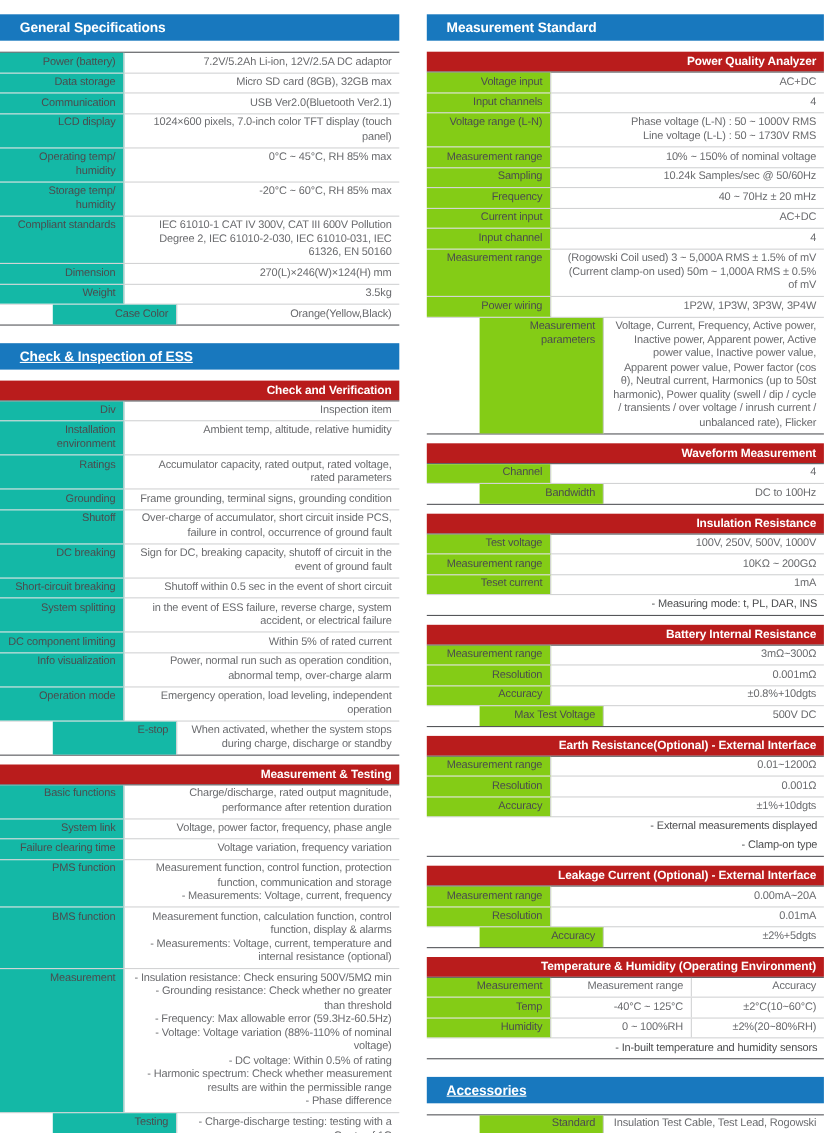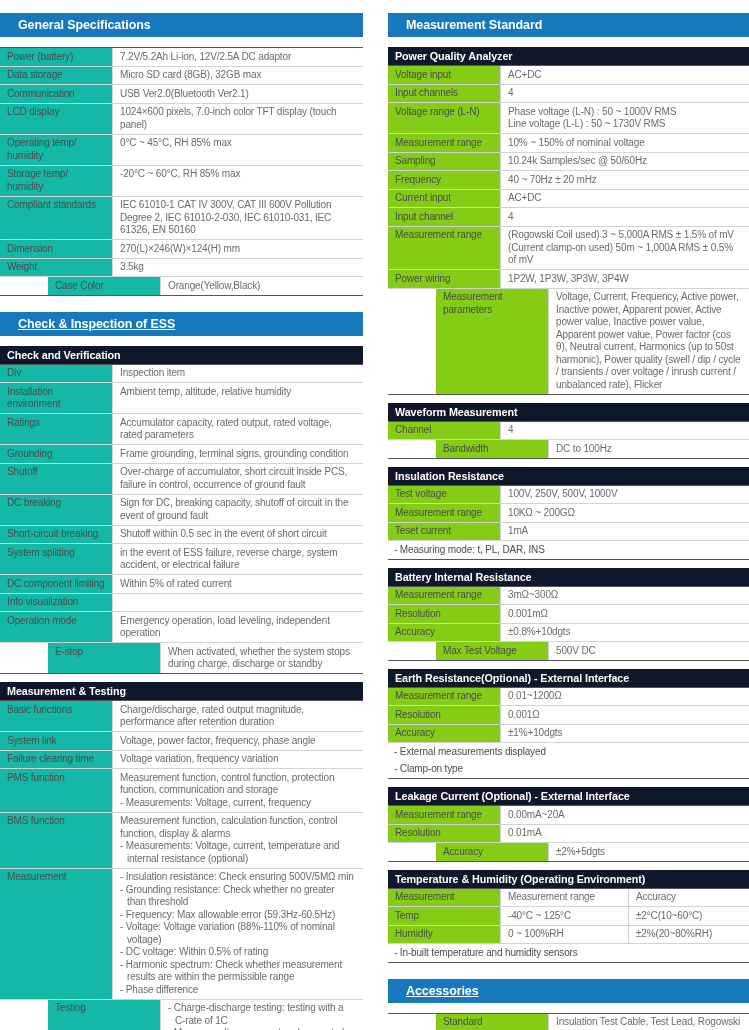--- a/index.html
+++ b/index.html
@@ -3,36 +3,36 @@
 <meta charset="utf-8">
 <style>
   html,body{margin:0;padding:0;background:#ffffff;}
   body{
     width:749px;height:1030px;overflow:hidden;box-sizing:border-box;
     font-family:"Liberation Sans","DejaVu Sans",sans-serif;
     -webkit-font-smoothing:antialiased;
   }
   .page{
     width:749px;height:1030px;box-sizing:border-box;
-    display:flex;gap:25px;padding-top:13px;
+    display:flex;gap:25px;padding-top:13px;text-align:right;
   }
   .col{width:363px;}
   .col.right{width:361px;}
 
   .section-title{
     background:#1878BE;color:#ffffff;font-weight:bold;
     font-size:12.5px;letter-spacing:-0.1px;
     height:24px;display:flex;align-items:center;
     padding-left:18px;box-sizing:border-box;
     margin:0 0 10px 0;
   }
   * + .section-title{margin-top:16px;text-decoration:underline;}
 
   .subheader{
-    background:#0f172a;color:#ffffff;font-weight:bold;
+    background:#b91c1c;color:#ffffff;font-weight:bold;
     font-size:10.8px;letter-spacing:-0.1px;
     padding:3px 7px 3px 7px;margin-top:8px;
   }
 
   .spec-table{
     border-top:1.5px solid #55565A;
     border-bottom:1.5px solid #55565A;
     font-size:10px;letter-spacing:-0.15px;line-height:1.25;
   }
   .spec-row{display:flex;border-bottom:1px solid #D2D3D4;}
@@ -184,20 +184,23 @@
           </div>
         </div>
         <div class="spec-row">
           <div class="cell label">DC component limiting</div>
           <div class="cell value">
             <div class="line">Within 5% of rated current</div>
           </div>
         </div>
         <div class="spec-row">
           <div class="cell label">Info visualization</div>
+          <div class="cell value">
+            <div class="line">Power, normal run such as operation condition, abnormal temp, over-charge alarm</div>
+          </div>
         </div>
         <div class="spec-row">
           <div class="cell label">Operation mode</div>
           <div class="cell value">
             <div class="line">Emergency operation, load leveling, independent operation</div>
           </div>
         </div>
         <div class="spec-row">
           <div class="cell label">E-stop</div>
           <div class="cell value">

